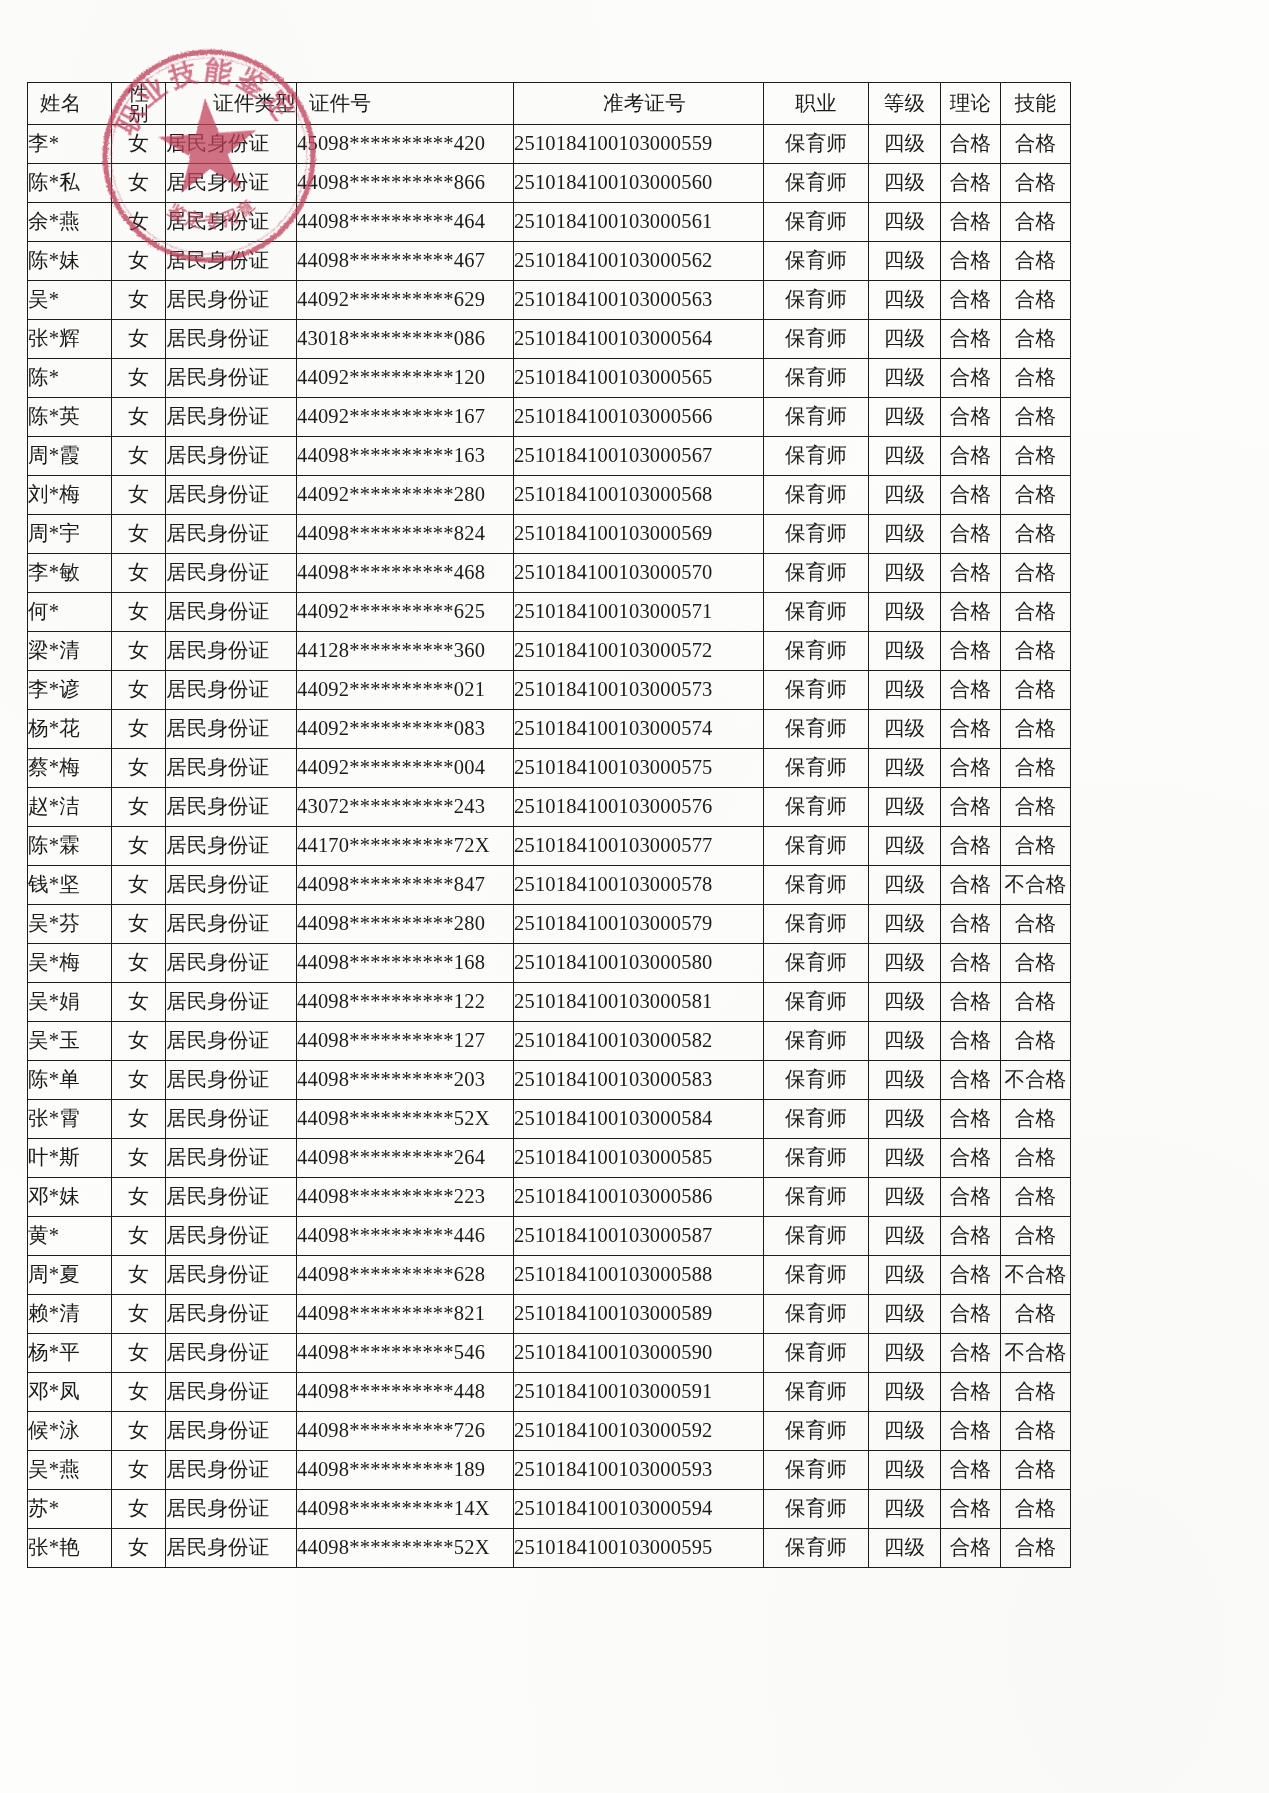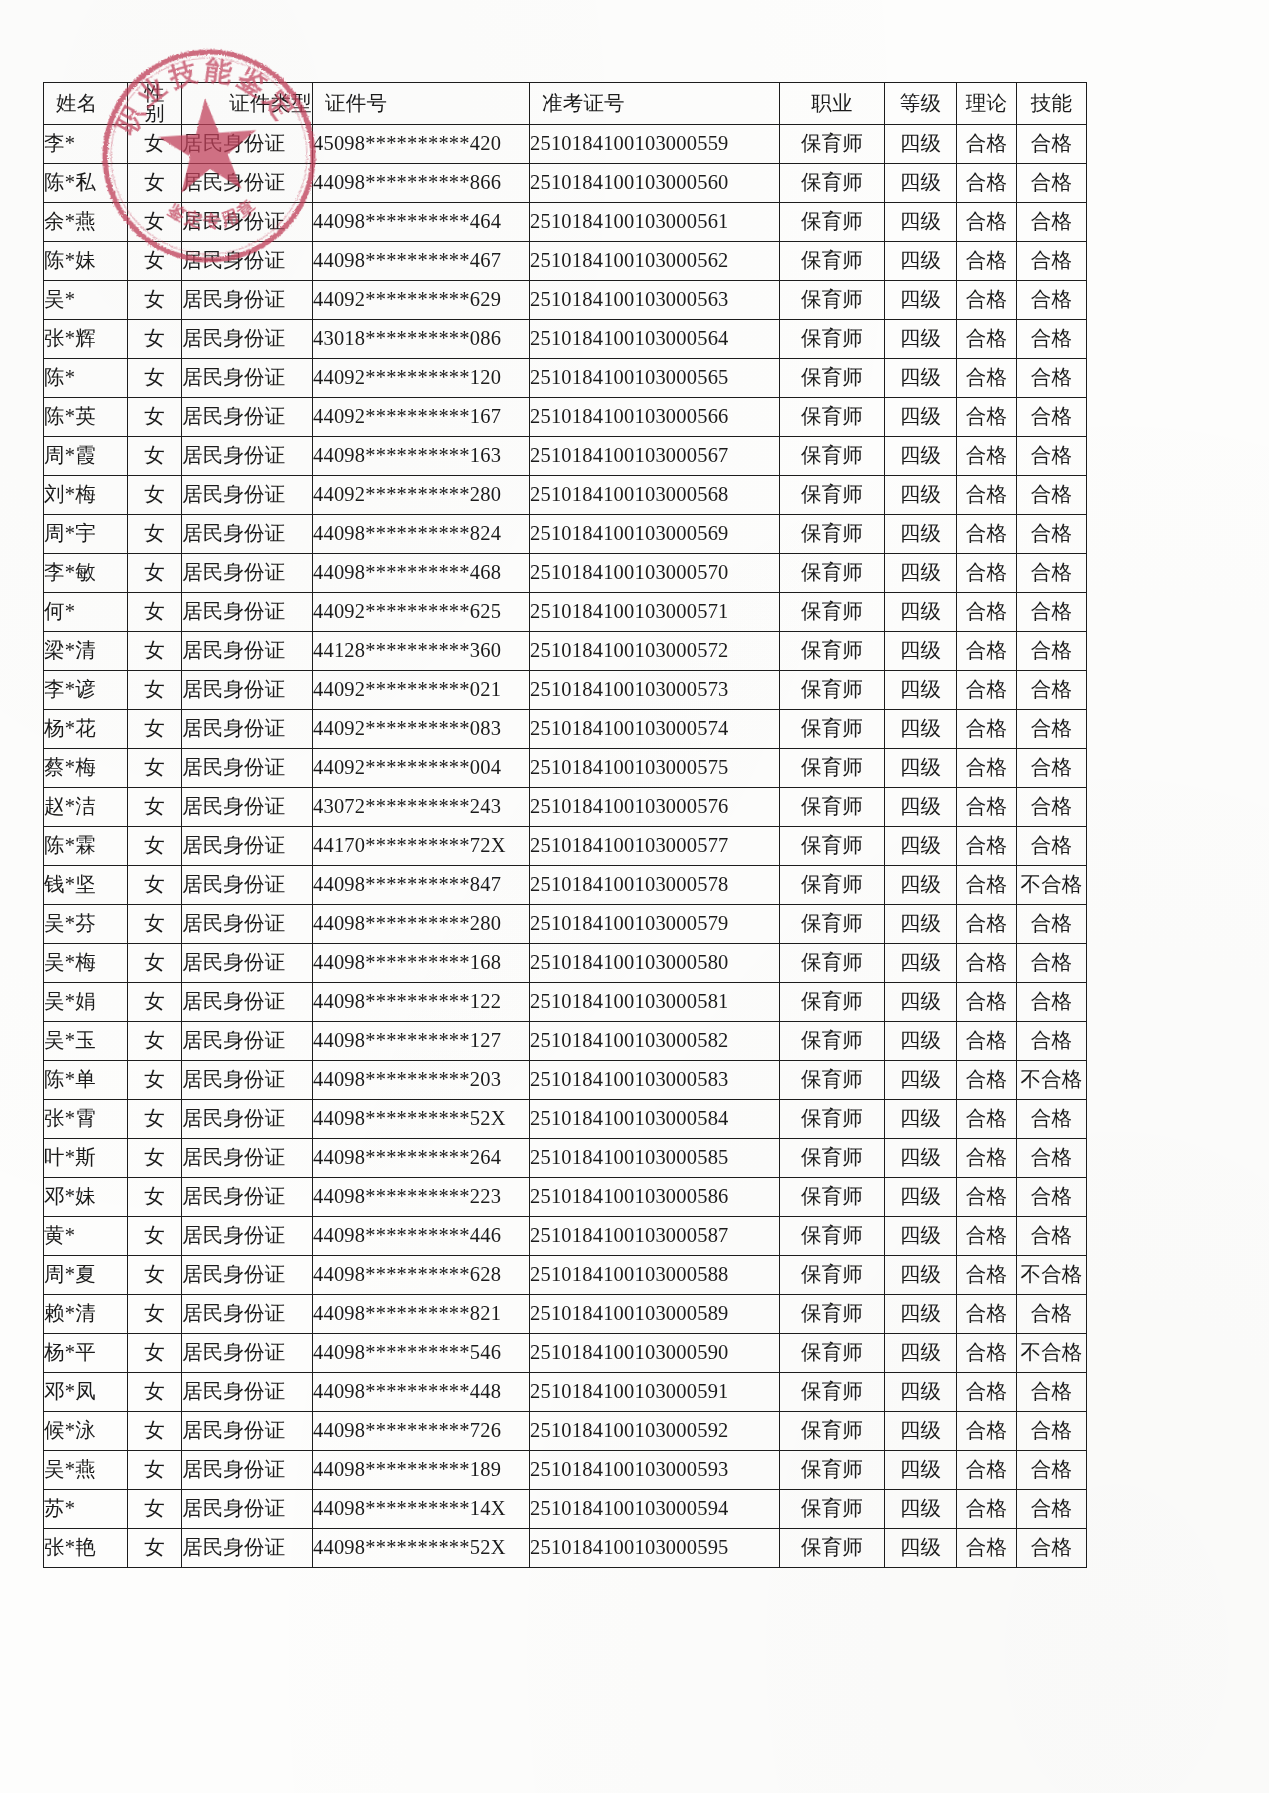--- a/index.html
+++ b/index.html
@@ -21,21 +21,21 @@
   .paper-noise {
     position: absolute;
     inset: 0;
     background:
       radial-gradient(ellipse at 15% 8%, rgba(0,0,0,0.012), transparent 55%),
       radial-gradient(ellipse at 88% 92%, rgba(0,0,0,0.015), transparent 60%);
     pointer-events: none;
   }
   .table-wrap {
     position: absolute;
-    left: 43px;
+    left: 27px;
     top: 82px;
     width: 1013px;
   }
   table.results {
     border-collapse: collapse;
     width: 1013px;
     table-layout: fixed;
     background: transparent;
   }
   table.results th,
@@ -67,21 +67,21 @@
 
   .cell-center { text-align: center; }
   .cell-left   { text-align: left; padding-left: 12px; }
   .cell-idleft { text-align: left; padding-left: 10px; font-family: "Liberation Serif", serif; letter-spacing: 0.3px; }
   .cell-idtype { text-align: left; }
 
   th .hdr { display: block; text-align: center; }
   th.hdr-name   .hdr { text-align: left; padding-left: 12px; }
   th.hdr-idtype .hdr { text-align: right; padding-left: 12px; }
   th.hdr-idno   .hdr { text-align: left; padding-left: 12px; }
-  th.hdr-ticket .hdr { text-align: left; padding-left: 12px; }
+  th.hdr-ticket .hdr { text-align: center; padding-left: 12px; }
   th.hdr-sex .hdr { line-height: 1.02; font-size: 20px; }
 
   .masked { letter-spacing: 0px; }
 
   
   .stamp {
     position: absolute;
     left: 96px;
     top: 43px;
     width: 226px;

